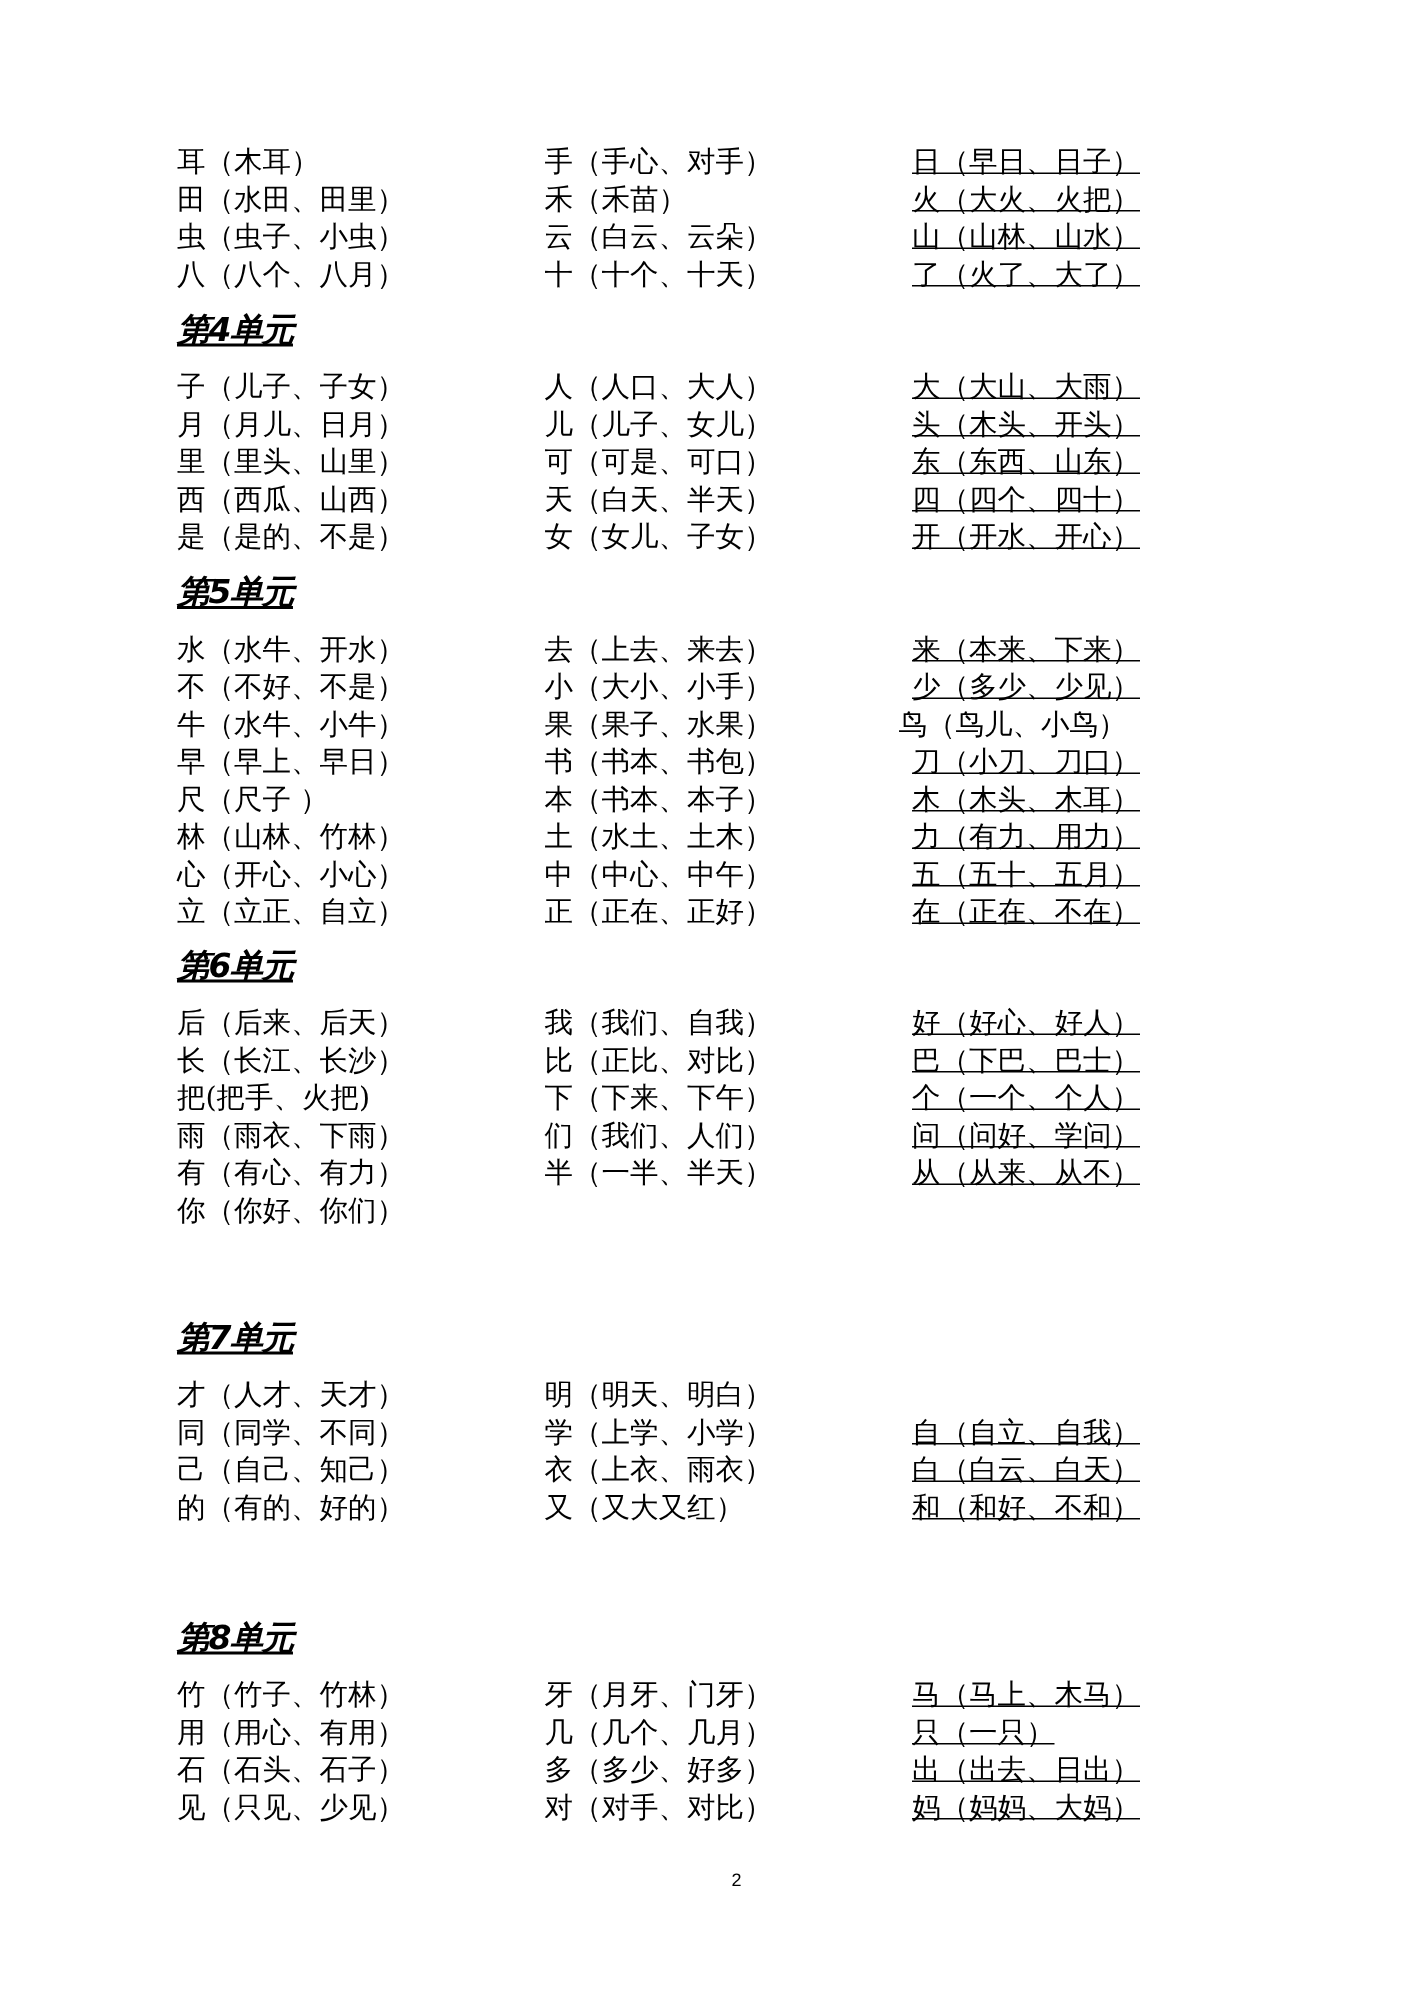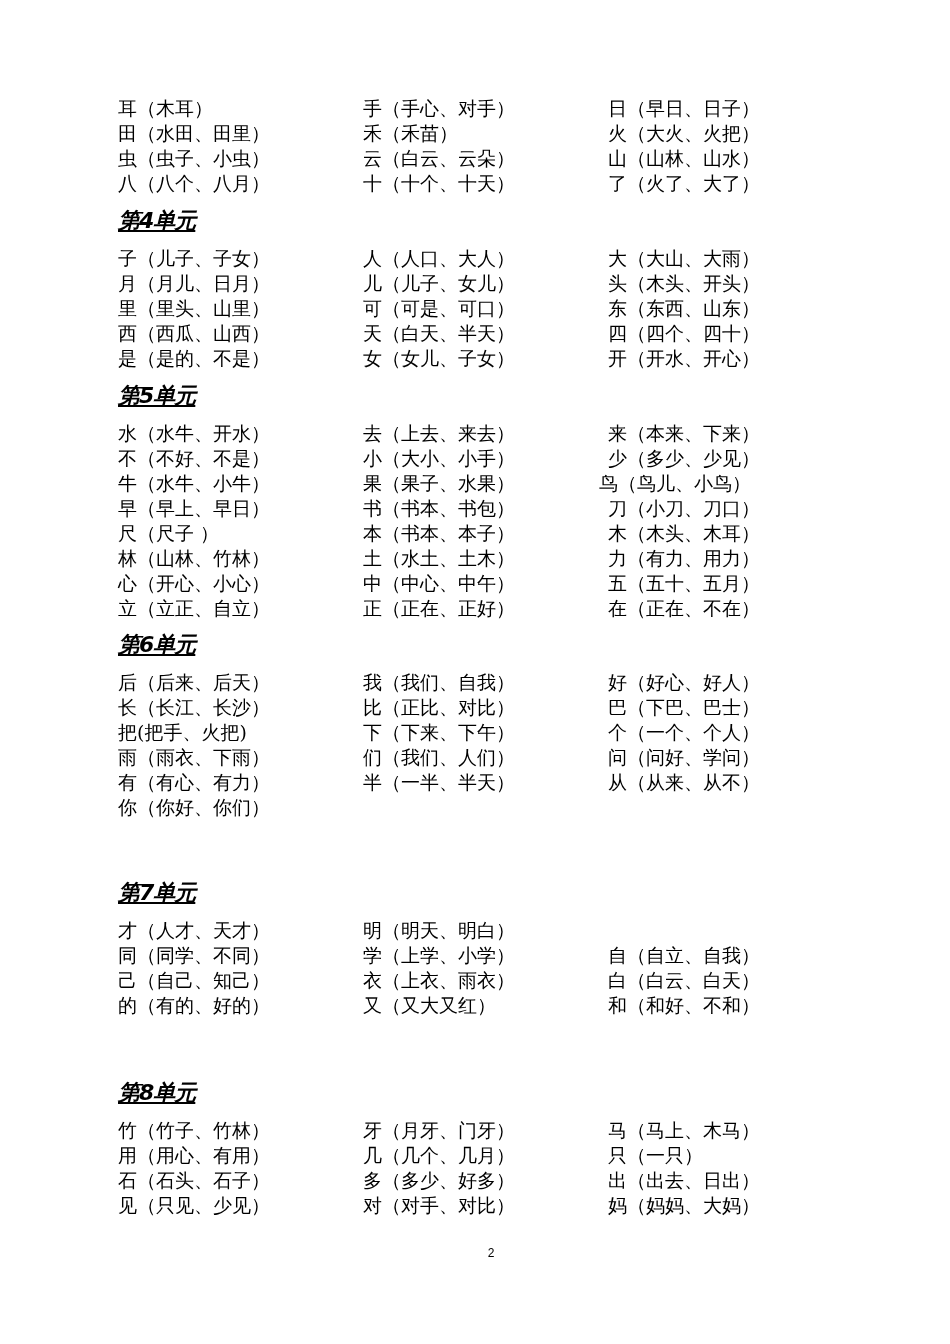--- a/index.html
+++ b/index.html
@@ -14,21 +14,21 @@
     letter-spacing: 0px;
   }
   .heading {
     position: absolute; left: 102px; font-size: 22px; line-height: 30px;
     font-weight: bold; font-style: italic; text-decoration: underline;
     font-family: "DejaVu Sans", "Liberation Sans", sans-serif;
     letter-spacing: -1px; white-space: nowrap;
   }
   .c1 { left: 102px; }
   .c2 { left: 347px; }
-  .c3 { left: 592px; }
+  .c3 { left: 592px; text-decoration: underline; }
   .page-num {
     position: absolute; left: 0; width: 950px; top: 1246px; text-align: center;
     font-size: 12px; font-family: "Liberation Sans", sans-serif;
   }
 </style>
 </head>
 <body>
 
 <div class="page">
 

